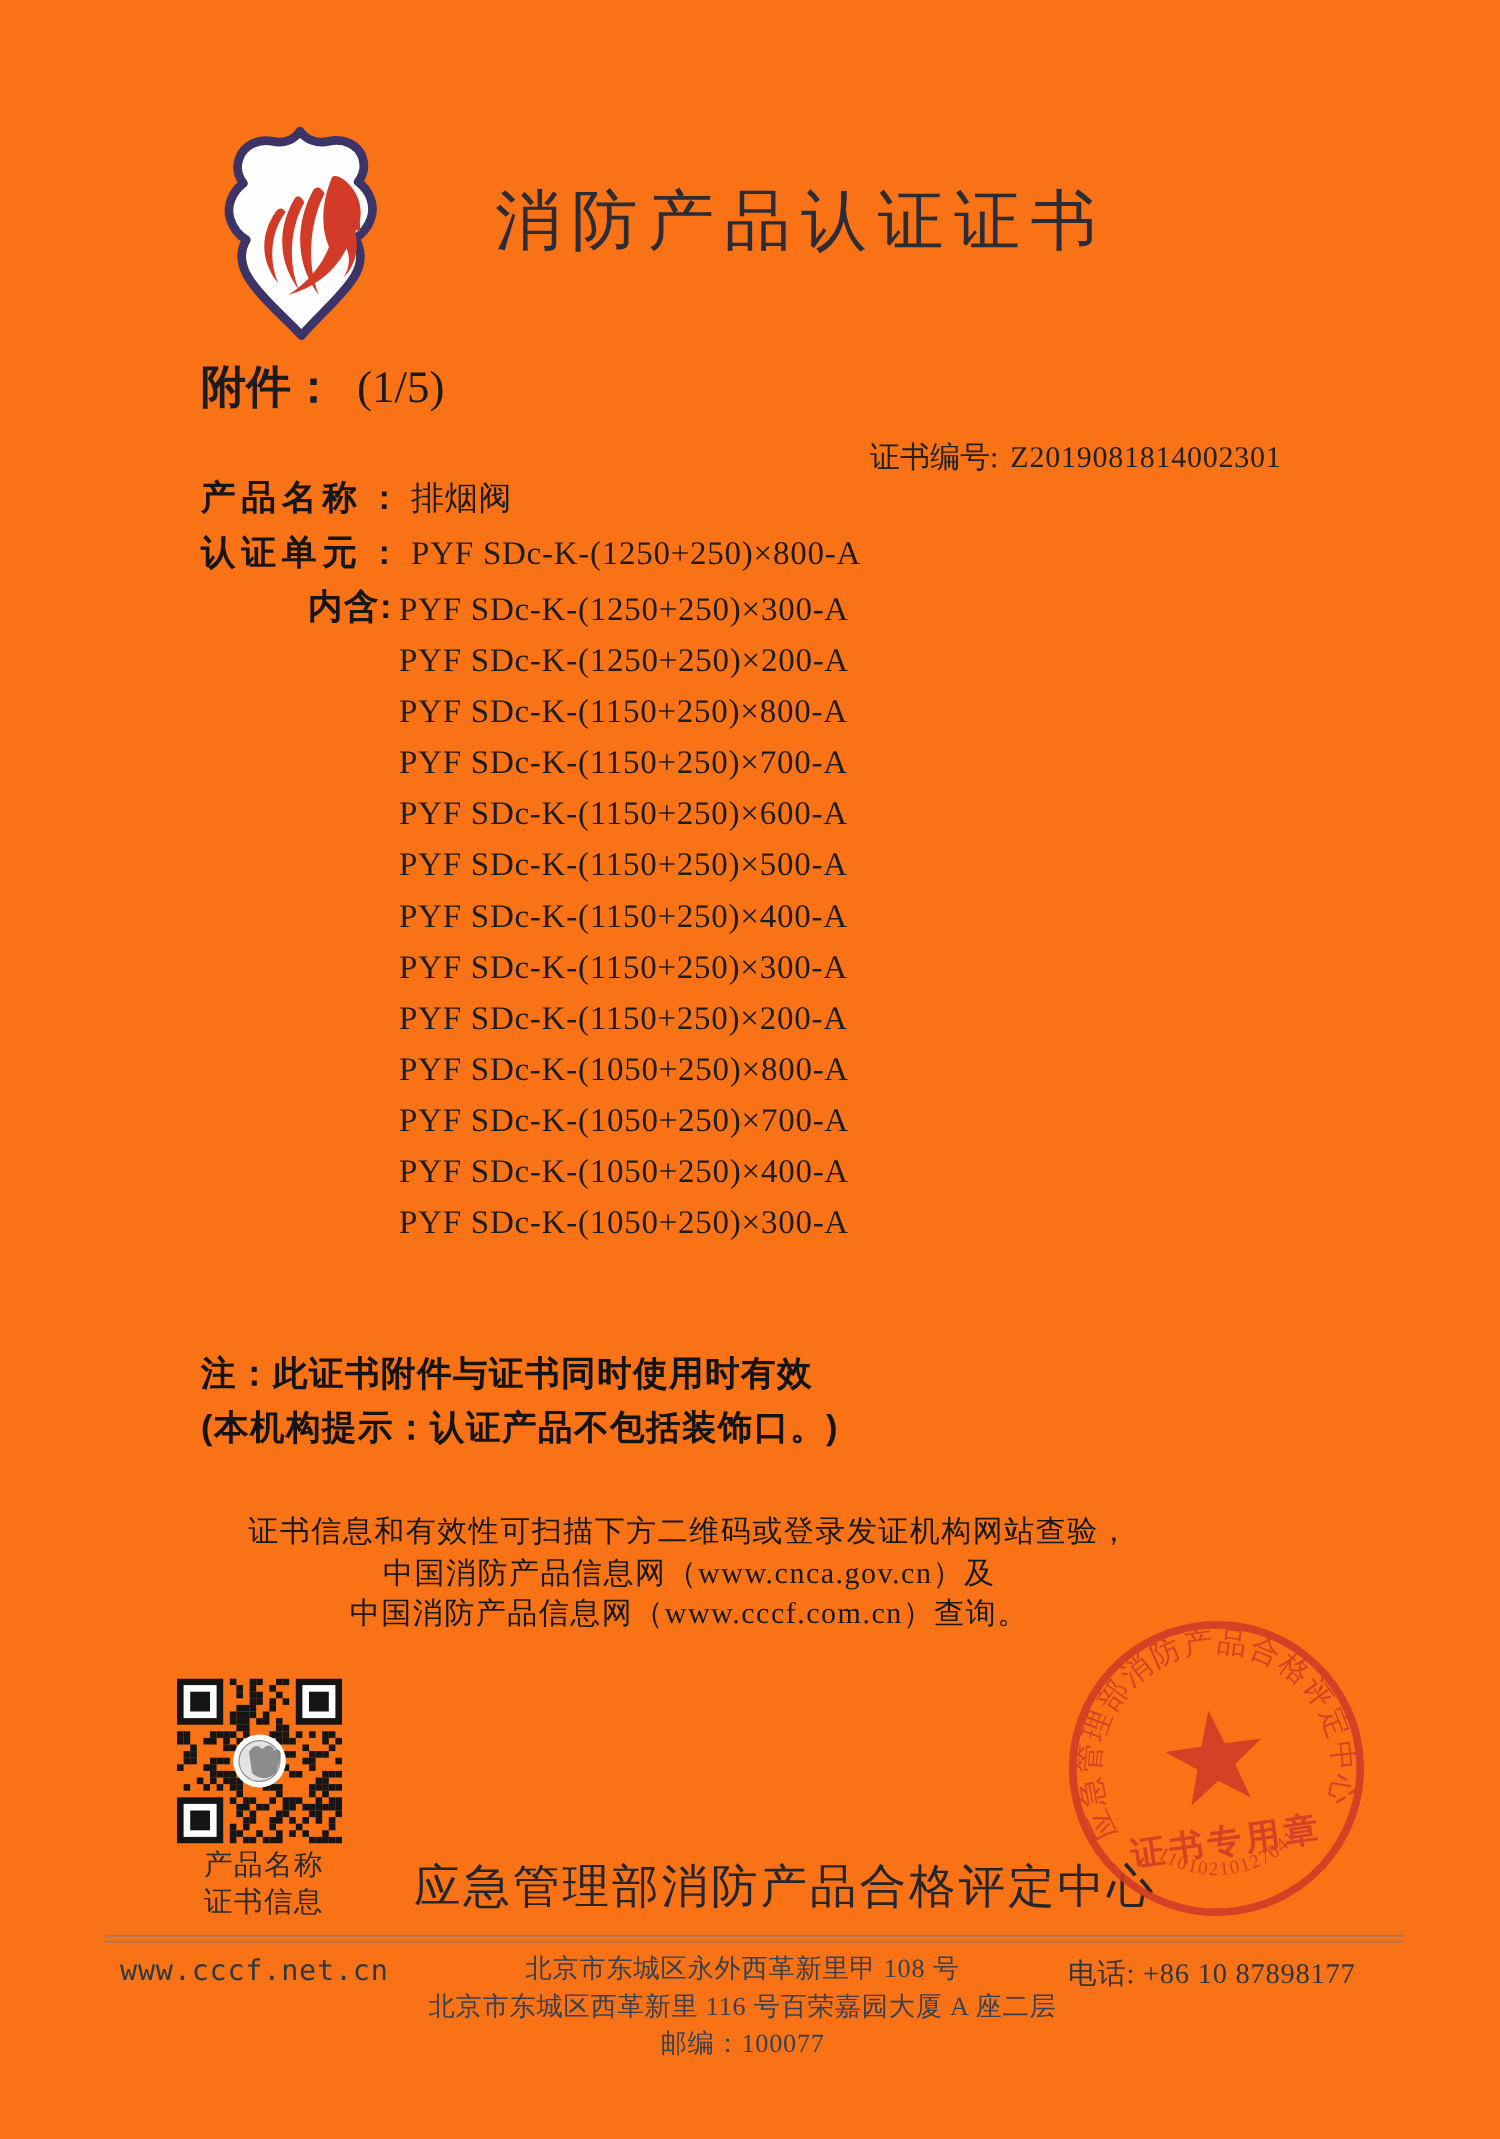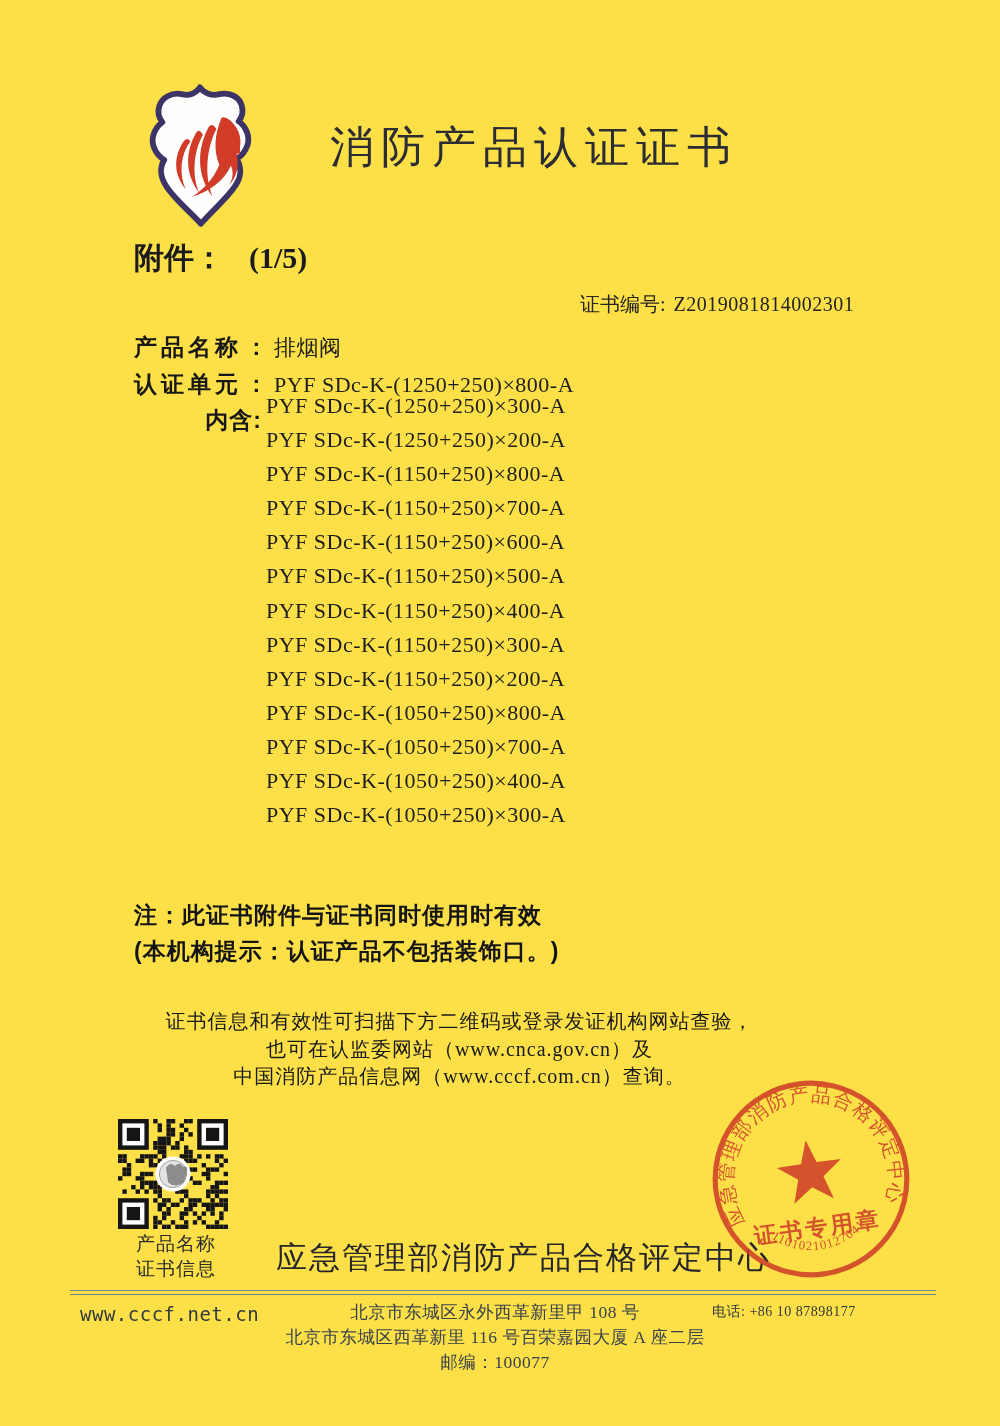--- a/index.html
+++ b/index.html
@@ -1,38 +1,38 @@
 <!DOCTYPE html>
 <html><head>
 <meta charset="utf-8">
 <style>
   html,body{margin:0;padding:0;background:#ffffff;}
   .page{
-    position:relative;width:1000px;height:1426px;background:#fde047;
+    position:relative;width:1000px;height:1426px;background:#f97316;
     overflow:hidden;color:#1d1d1f;
     font-family:"Liberation Serif","DejaVu Serif",serif;
   }
   .sans{font-family:"Liberation Sans","DejaVu Sans",sans-serif;}
   .serif{font-family:"Liberation Serif","DejaVu Serif",serif;}
   .abs{position:absolute;}
 
   .logo{left:142px;top:78px;width:116px;height:158px;}
 
   .title{
     left:330px;top:118px;font-size:44px;letter-spacing:7px;color:#2c2c34;
     font-weight:500;white-space:nowrap;
   }
 
   .attachment{left:134px;top:238px;font-size:30px;font-weight:600;color:#1b1b1d;}
-  .attachment .pg{margin-left:25px;font-weight:700;}
+  .attachment .pg{margin-left:14px;font-weight:400;}
 
   .certno{left:580px;top:291px;font-size:20px;color:#222;}
   .certno .val{margin-left:8px;letter-spacing:0.5px;margin-top:47px;}
 
-  .fieldrow{left:134px;white-space:nowrap;margin-top:16px;}
+  .fieldrow{left:134px;white-space:nowrap;}
   .flabel{
     display:inline-block;font-weight:bold;font-size:23px;letter-spacing:4px;
     color:#161617;font-family:"Liberation Sans","DejaVu Sans",sans-serif;
   }
   .flabel.narrow{width:128px;text-align:right;letter-spacing:1px;}
   .fvalue{font-size:22px;color:#1d1d1f;letter-spacing:0.5px;}
 
   .row-product{top:316px;}
   .row-unit{top:353px;}
   .row-contains{top:389px;}
@@ -75,21 +75,21 @@
   }
   .footer-site{
     left:80px;top:1303px;font-size:19px;color:#30383f;
     font-family:"DejaVu Sans Mono","Liberation Mono",monospace;letter-spacing:0.5px;
   }
   .footer-address{
     left:255px;top:1300px;width:480px;text-align:center;
     font-size:17.5px;line-height:25px;color:#39414e;letter-spacing:0.5px;
   }
   .footer-phone{
-    left:712px;top:1303px;font-size:14px;color:#2f363d;letter-spacing:0.5px;
+    left:712px;top:1303px;font-size:19px;color:#2f363d;letter-spacing:0.5px;
   }
 </style>
 </head>
 <body>
 
 <div class="page">
 
   <svg class="abs logo" viewBox="0 0 120 160">
     <path d="M60 8 C64 14 72 17 80 15 C90 13 100 17 103 26 C105 32 104 38 100 43
          C108 49 112 59 109 68 C107 74 103 79 98 82 C103 90 103 100 97 109
@@ -142,21 +142,21 @@
       <div class="model-line">PYF SDc-K-(1050+250)×700-A</div>
       <div class="model-line">PYF SDc-K-(1050+250)×400-A</div>
       <div class="model-line">PYF SDc-K-(1050+250)×300-A</div>
     </div>
 
   <div class="abs note note1">注：此证书附件与证书同时使用时有效</div>
   <div class="abs note note2">(本机构提示：认证产品不包括装饰口。)</div>
 
   <div class="abs verify">
     <div>证书信息和有效性可扫描下方二维码或登录发证机构网站查验，</div>
-    <div>也可在认监委网站（www.cnca.gov.cn）及</div>
+    <div>中国消防产品信息网（www.cnca.gov.cn）及</div>
     <div>中国消防产品信息网（www.cccf.com.cn）查询。</div>
   </div>
 
   <svg class="abs qr" id="qr-pattern" viewBox="0 0 110 110">
       <g fill="#151515">
         <rect x="35.20" y="0.00" width="4.40" height="4.40"></rect>
         <rect x="48.40" y="0.00" width="4.40" height="4.40"></rect>
         <rect x="52.80" y="0.00" width="4.40" height="4.40"></rect>
         <rect x="66.00" y="0.00" width="4.40" height="4.40"></rect>
         <rect x="70.40" y="0.00" width="4.40" height="4.40"></rect>

